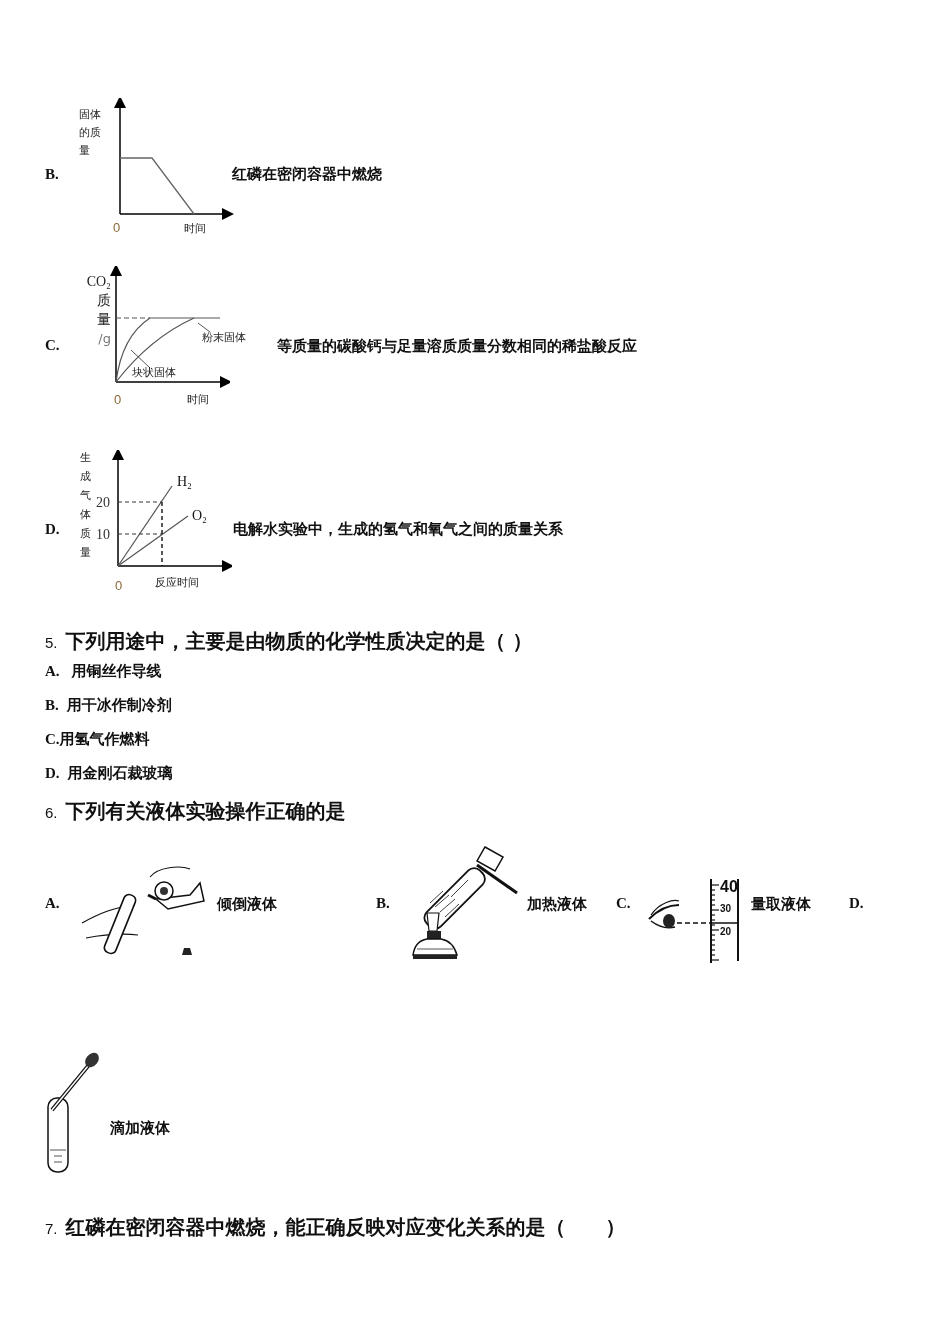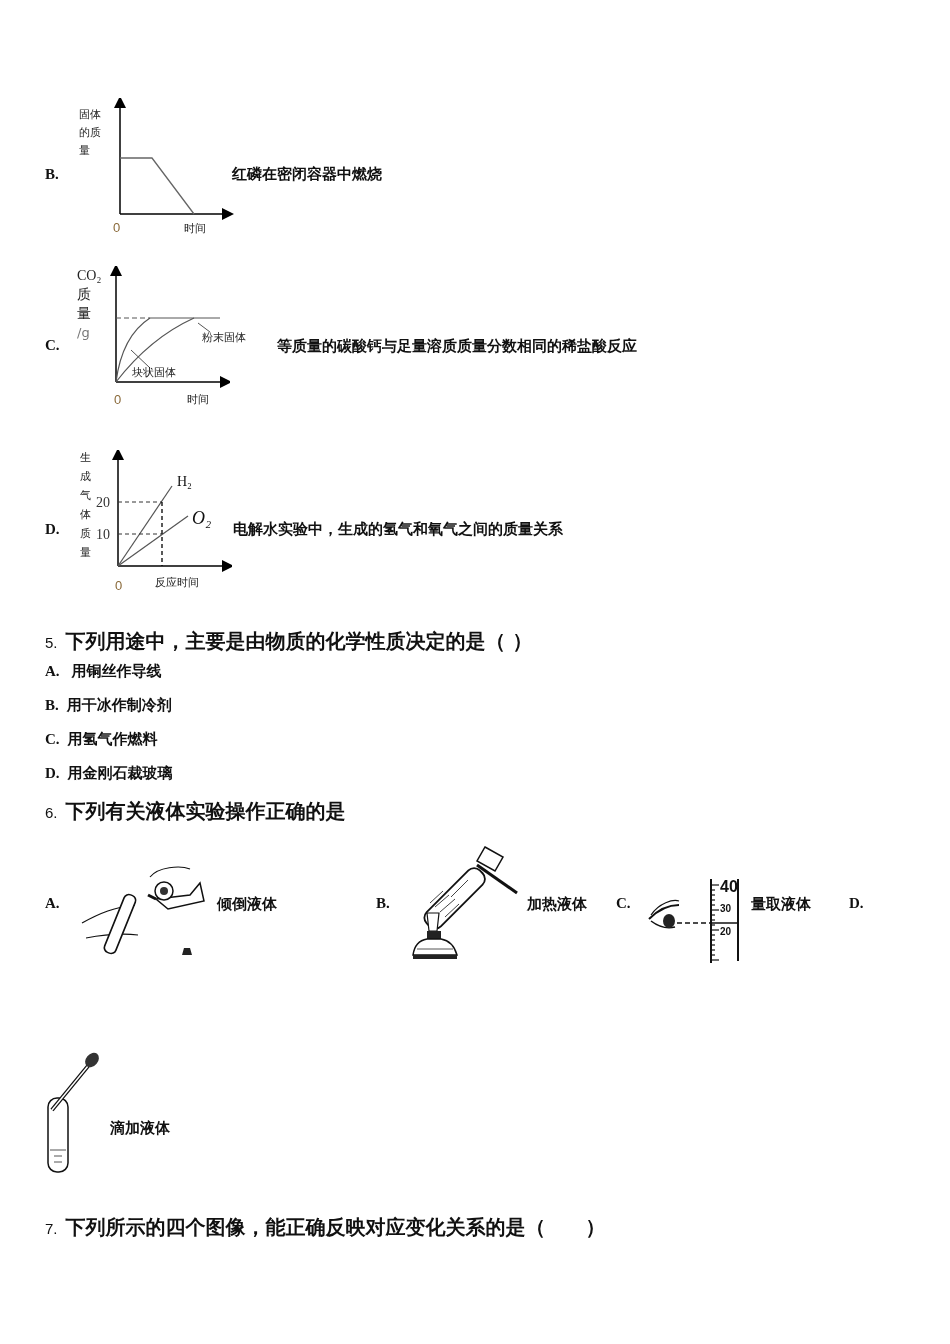--- a/index.html
+++ b/index.html
@@ -34,21 +34,21 @@
     <line x1="10" y1="116" x2="118" y2="116" stroke="#000" stroke-width="1.5" marker-end="url(#arr)"></line>
     <polyline points="10,60 42,60 84,116" fill="none" stroke="#666" stroke-width="1.3"></polyline>
   </svg>
   <span class="abs small-num" style="left:113px; top:220px; color:#8a6a3a;">0</span>
   <span class="abs axis-lbl" style="left:184px; top:220px;">时间</span>
   <span class="abs opt-text" style="left:232px; top:165px;">红磷在密闭容器中燃烧</span>
 </div>
 
 <div>
   <span class="abs opt-letter" style="left:45px; top:337px;">C.</span>
-  <div class="abs axis-lbl" style="left:77px; top:266px; width:34px; text-align:left; font-size:14px; line-height:19px;">
+  <div class="abs axis-lbl" style="left:77px; top:272px; width:34px; text-align:right; font-size:14px; line-height:19px;">
     <div style="font-family:'Liberation Serif',serif;">CO₂</div>
     <div>质</div>
     <div>量</div>
     <div style="color:#777; font-size:13px;">/g</div>
   </div>
   <svg class="abs" style="left:110px; top:266px;" width="120" height="122">
     <defs>
       <marker id="arr2" markerWidth="8" markerHeight="8" refX="4" refY="4" orient="auto">
         <path d="M0,0 L8,4 L0,8 z" fill="#000"></path>
       </marker>
@@ -89,42 +89,42 @@
     <line x1="6" y1="116" x2="116" y2="116" stroke="#000" stroke-width="1.5" marker-end="url(#arr3)"></line>
     <line x1="6" y1="116" x2="60" y2="36" stroke="#555" stroke-width="1.2"></line>
     <line x1="6" y1="116" x2="76" y2="66" stroke="#555" stroke-width="1.2"></line>
     <line x1="6" y1="52" x2="50" y2="52" stroke="#333" stroke-width="1" stroke-dasharray="4,3"></line>
     <line x1="6" y1="84" x2="50" y2="84" stroke="#333" stroke-width="1" stroke-dasharray="4,3"></line>
     <line x1="50" y1="52" x2="50" y2="116" stroke="#000" stroke-width="1.3" stroke-dasharray="4,3"></line>
   </svg>
   <span class="abs small-num" style="left:96px; top:495px; font-family:'Liberation Serif',serif; font-size:14px;">20</span>
   <span class="abs small-num" style="left:96px; top:527px; font-family:'Liberation Serif',serif; font-size:14px;">10</span>
   <span class="abs" style="left:177px; top:474px; font-family:'Liberation Serif',serif; font-size:14px;">H₂</span>
-  <span class="abs" style="left:192px; top:508px; font-family:'Liberation Serif',serif; font-size:18px;font-style:italic;">O₂</span>
+  <span class="abs" style="left:192px; top:508px; font-family:'Liberation Serif',serif; font-size:14px;">O₂</span>
   <span class="abs small-num" style="left:115px; top:578px; color:#8a6a3a;">0</span>
   <span class="abs axis-lbl" style="left:155px; top:574px;">反应时间</span>
   <span class="abs opt-text" style="left:233px; top:520px;">电解水实验中，生成的氢气和氧气之间的质量关系</span>
 </div>
 
 <div>
   <div class="abs row" style="left:45px; top:628px;">
     <span class="q-num">5.</span>
     <span class="q-text" style="margin-left:8px;">下列用途中，主要是由物质的化学性质决定的是（ ）</span>
   </div>
   <div class="abs row" style="left:45px; top:662px;">
     <span class="opt-letter">A.</span>
     <span class="opt-text" style="margin-left:12px;">用铜丝作导线</span>
   </div>
   <div class="abs row" style="left:45px; top:696px;">
     <span class="opt-letter">B.</span>
     <span class="opt-text" style="margin-left:8px;">用干冰作制冷剂</span>
   </div>
   <div class="abs row" style="left:45px; top:730px;">
     <span class="opt-letter">C.</span>
-    <span class="opt-text" style="margin-left:8px;">用氢气作燃料</span>
+    <span class="opt-text" style="">用氢气作燃料</span>
   </div>
   <div class="abs row" style="left:45px; top:764px;">
     <span class="opt-letter">D.</span>
     <span class="opt-text" style="margin-left:8px;">用金刚石裁玻璃</span>
   </div>
 </div>
 
 <div>
   <div class="abs row" style="left:45px; top:798px;">
     <span class="q-num">6.</span>
@@ -201,15 +201,15 @@
     <line x1="10" y1="60" x2="46" y2="16" stroke="#111" stroke-width="4"></line>
     <line x1="10" y1="60" x2="46" y2="16" stroke="#fff" stroke-width="1.5"></line>
     <ellipse cx="50" cy="10" rx="6" ry="8" transform="rotate(40 50 10)" fill="#333"></ellipse>
   </svg>
   <span class="abs opt-text" style="left:110px; top:1119px;">滴加液体</span>
 </div>
 
 <div>
   <div class="abs row" style="left:45px; top:1214px;">
     <span class="q-num">7.</span>
-    <span class="q-text" style="margin-left:8px;">下列所示的四个图像，能正确反映对应变化关系的是（　　）</span>
+    <span class="q-text" style="margin-left:8px;">红磷在密闭容器中燃烧，能正确反映对应变化关系的是（　　）</span>
   </div>
 </div>
 
 </body></html>

